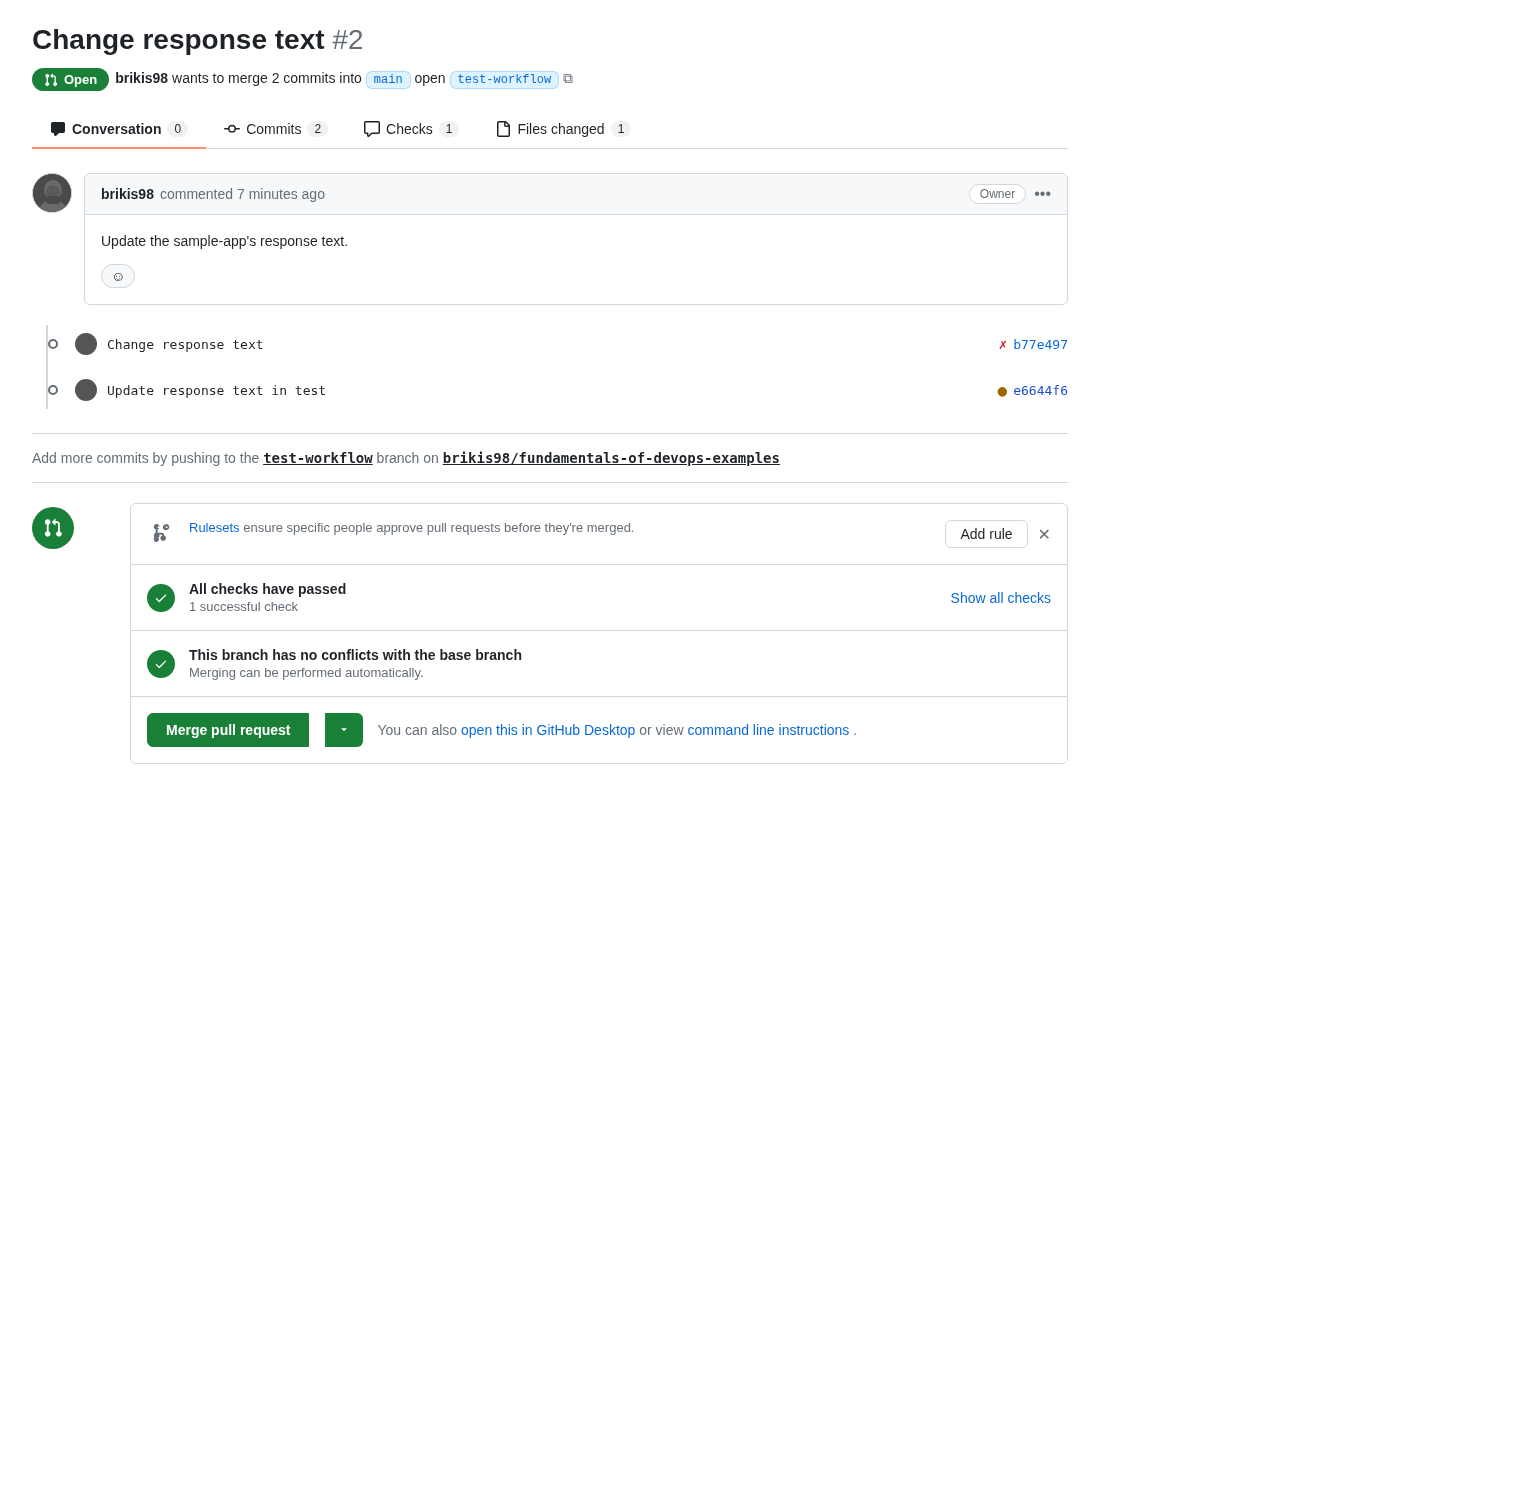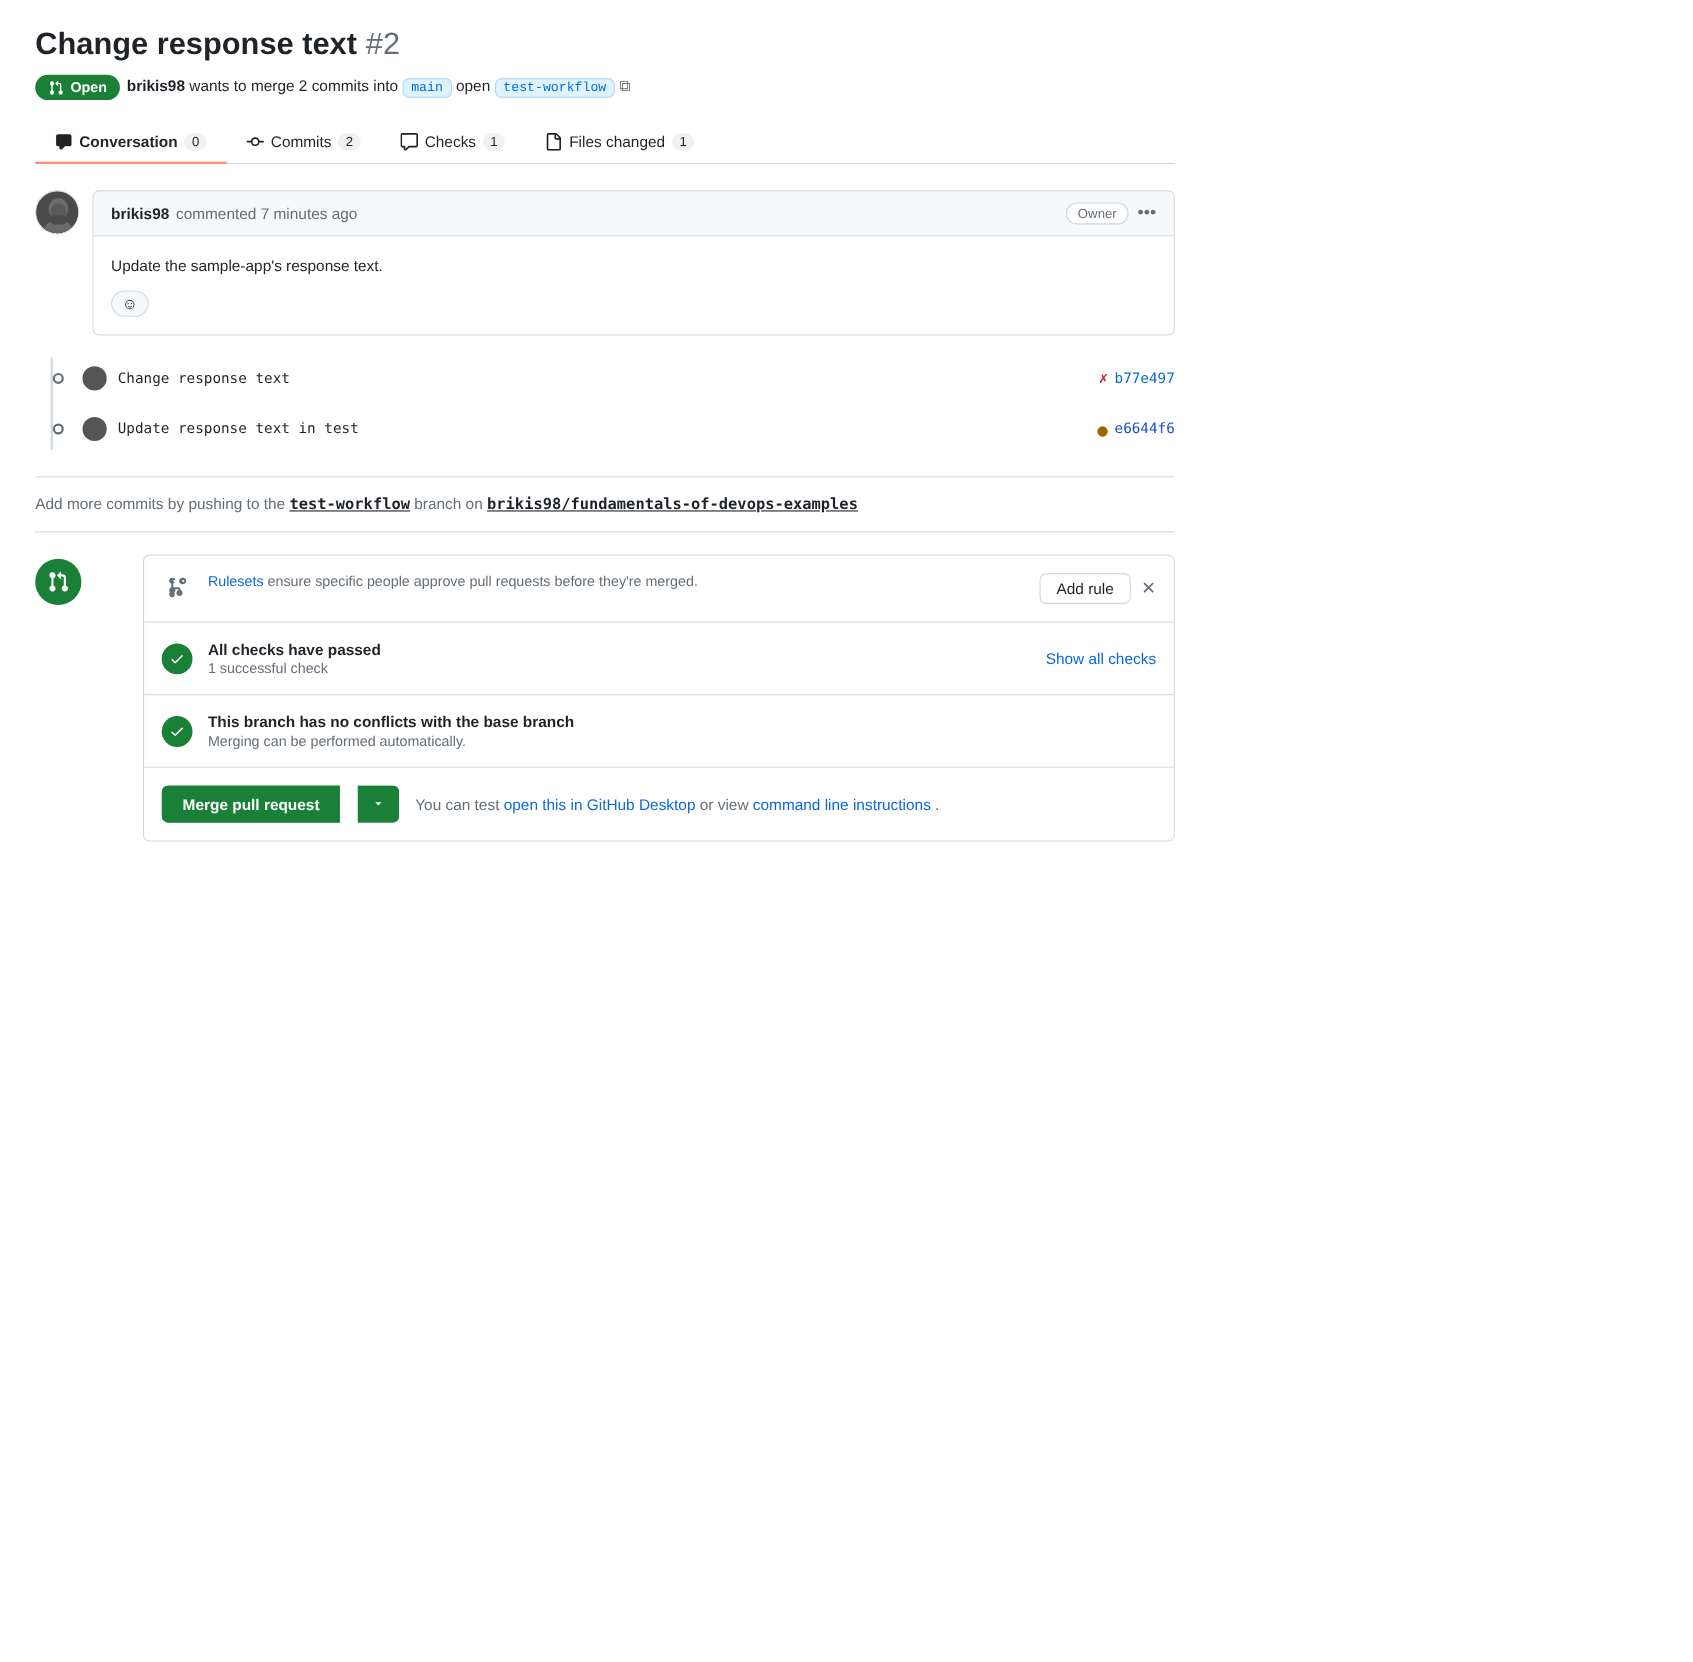--- a/index.html
+++ b/index.html
@@ -583,21 +583,21 @@
       <div class="merge-row">
         <div class="merge-btn-group">
           <button class="merge-btn">Merge pull request</button>
           <button class="merge-btn-dropdown">
             <svg width="12" height="12" viewBox="0 0 16 16" fill="white">
               <path d="M4.427 7.427l3.396 3.396a.25.25 0 0 0 .354 0l3.396-3.396A.25.25 0 0 0 11.396 7H4.604a.25.25 0 0 0-.177.427Z"></path>
             </svg>
           </button>
         </div>
         <div class="merge-also-text">
-          <span>You can test</span>
+          <span>You can also</span>
           <span> </span>
           <a href="#">open this in GitHub Desktop</a>
           <span> or view </span>
           <a href="#">command line instructions</a>
           <span>.</span>
         </div>
       </div>
 
     </div>
   </div>

